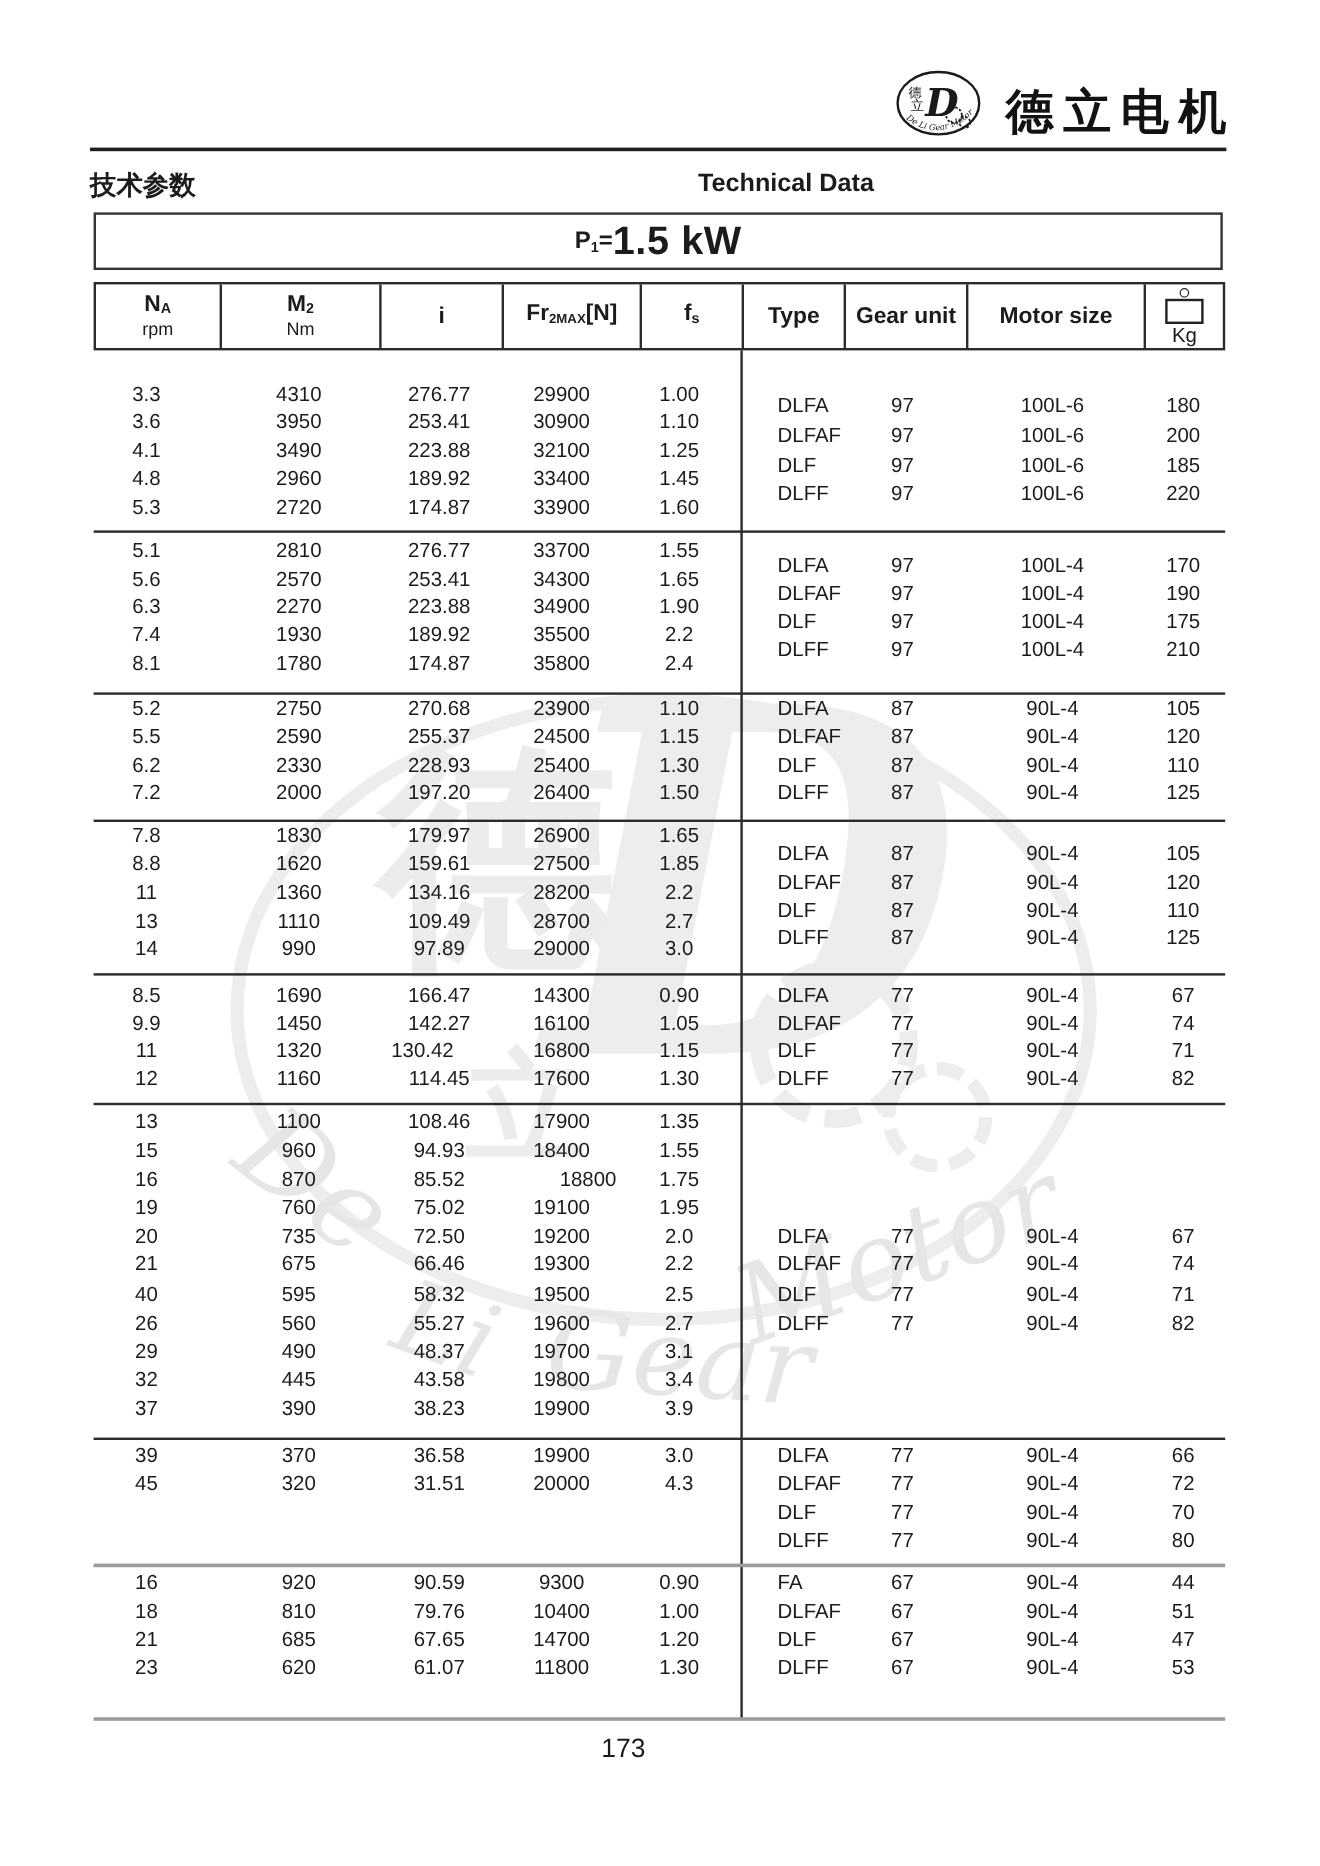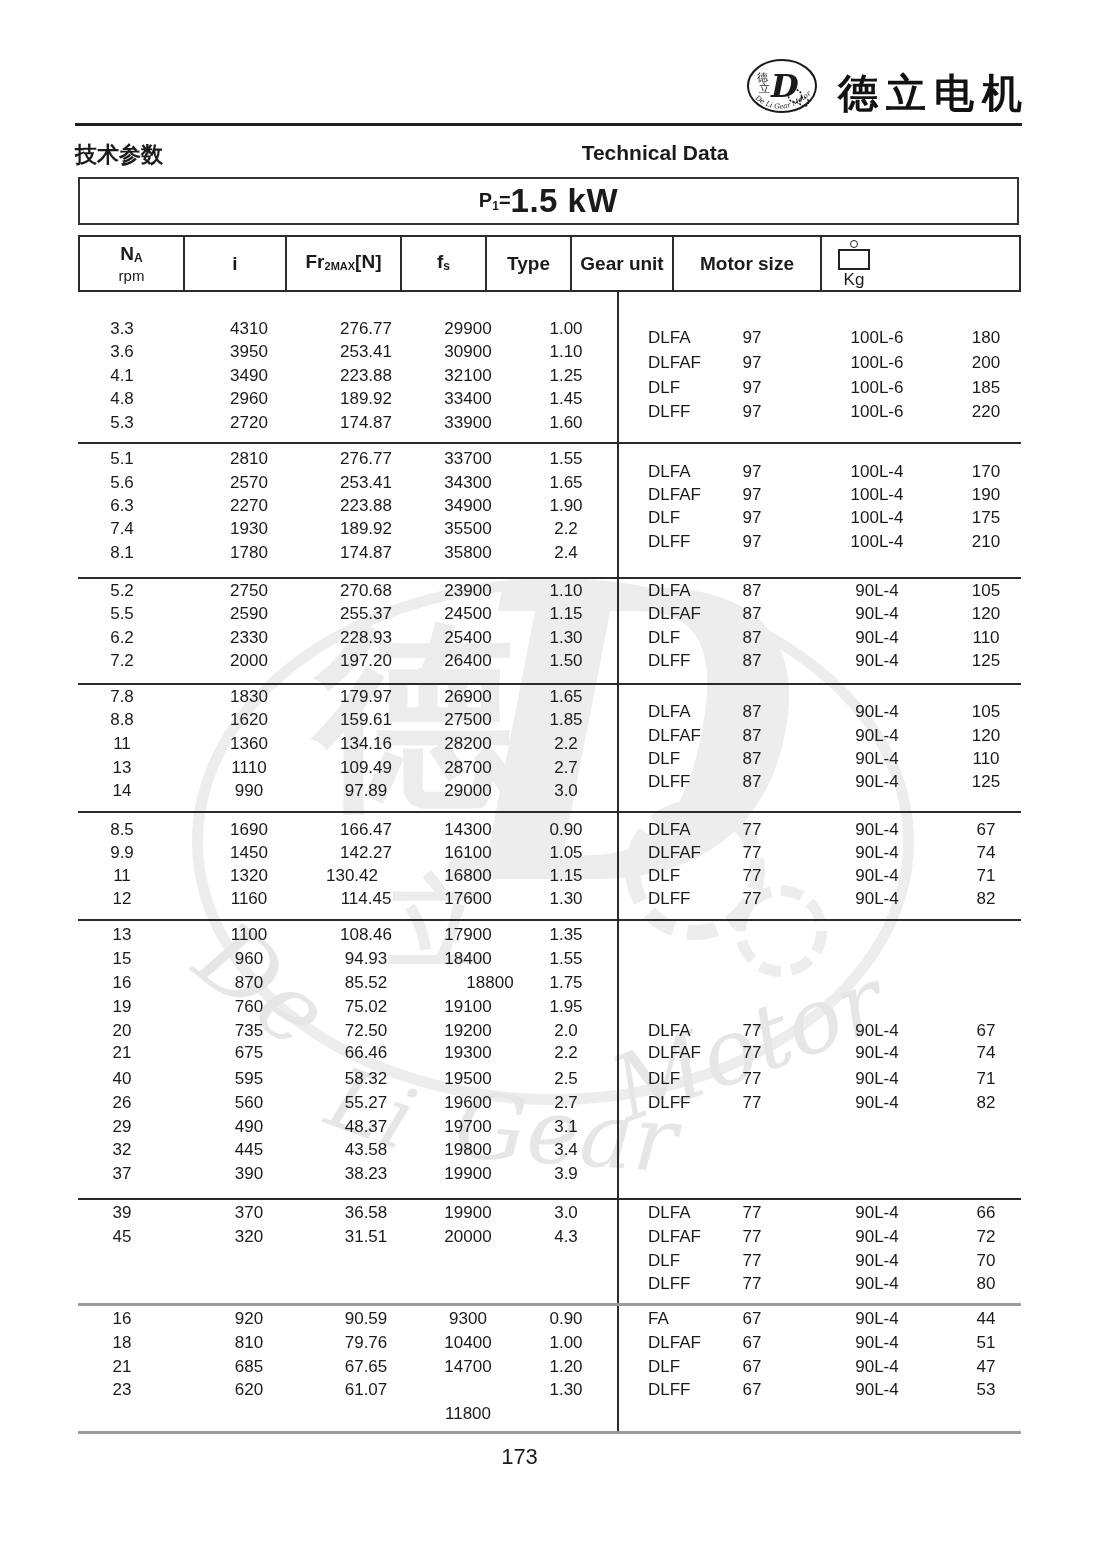--- a/index.html
+++ b/index.html
@@ -112,20 +112,24 @@
 
   <div class="p1-box">
     <span class="p1-small"><span>P</span><span class="p1-sub">1</span><span>=</span></span>
       <span class="p1-big">1.5 kW</span>
   </div>
 
   <div class="thead">
     <div class="th th-na">
       <div class="h-main"><span>N</span><span class="h-sub">A</span></div>
       <div class="h-unit">rpm</div>
+    </div>
+    <div class="th th-m2">
+      <div class="h-main"><span>M</span><span class="h-sub">2</span></div>
+      <div class="h-unit">Nm</div>
     </div>
     <div class="th th-i">
       <div class="h-main">i</div>
     </div>
     <div class="th th-fr">
       <div class="h-main"><span>Fr</span><span class="h-sub sub-sm">2MAX</span><span>[N]</span></div>
     </div>
     <div class="th th-fs">
       <div class="h-main"><span>f</span><span class="h-sub">s</span></div>
     </div>
@@ -461,21 +465,21 @@
       <div class="cell" style="top: 1343px; left: 468px; transform: translate(-50%, -50%);">10400</div>
       <div class="cell" style="top: 1343px; left: 566px; transform: translate(-50%, -50%);">1.00</div>
       <div class="cell" style="top: 1367px; left: 122px; transform: translate(-50%, -50%);">21</div>
       <div class="cell" style="top: 1367px; left: 249px; transform: translate(-50%, -50%);">685</div>
       <div class="cell" style="top: 1367px; left: 366px; transform: translate(-50%, -50%);">67.65</div>
       <div class="cell" style="top: 1367px; left: 468px; transform: translate(-50%, -50%);">14700</div>
       <div class="cell" style="top: 1367px; left: 566px; transform: translate(-50%, -50%);">1.20</div>
       <div class="cell" style="top: 1390px; left: 122px; transform: translate(-50%, -50%);">23</div>
       <div class="cell" style="top: 1390px; left: 249px; transform: translate(-50%, -50%);">620</div>
       <div class="cell" style="top: 1390px; left: 366px; transform: translate(-50%, -50%);">61.07</div>
-      <div class="cell" style="top: 1390px; left: 468px; transform: translate(-50%, -50%); margin-top: 24px;">11800</div>
+      <div class="cell" style="top: 1390px; left: 468px; transform: translate(-50%, -50%);">11800</div>
       <div class="cell" style="top: 1390px; left: 566px; transform: translate(-50%, -50%);">1.30</div>
       <div class="cell" style="top: 1319px; left: 648px; transform: translateY(-50%);">FA</div>
       <div class="cell" style="top: 1319px; left: 752px; transform: translate(-50%, -50%);">67</div>
       <div class="cell" style="top: 1319px; left: 877px; transform: translate(-50%, -50%);">90L-4</div>
       <div class="cell" style="top: 1319px; left: 986px; transform: translate(-50%, -50%);">44</div>
       <div class="cell" style="top: 1343px; left: 648px; transform: translateY(-50%);">DLFAF</div>
       <div class="cell" style="top: 1343px; left: 752px; transform: translate(-50%, -50%);">67</div>
       <div class="cell" style="top: 1343px; left: 877px; transform: translate(-50%, -50%);">90L-4</div>
       <div class="cell" style="top: 1343px; left: 986px; transform: translate(-50%, -50%);">51</div>
       <div class="cell" style="top: 1367px; left: 648px; transform: translateY(-50%);">DLF</div>

